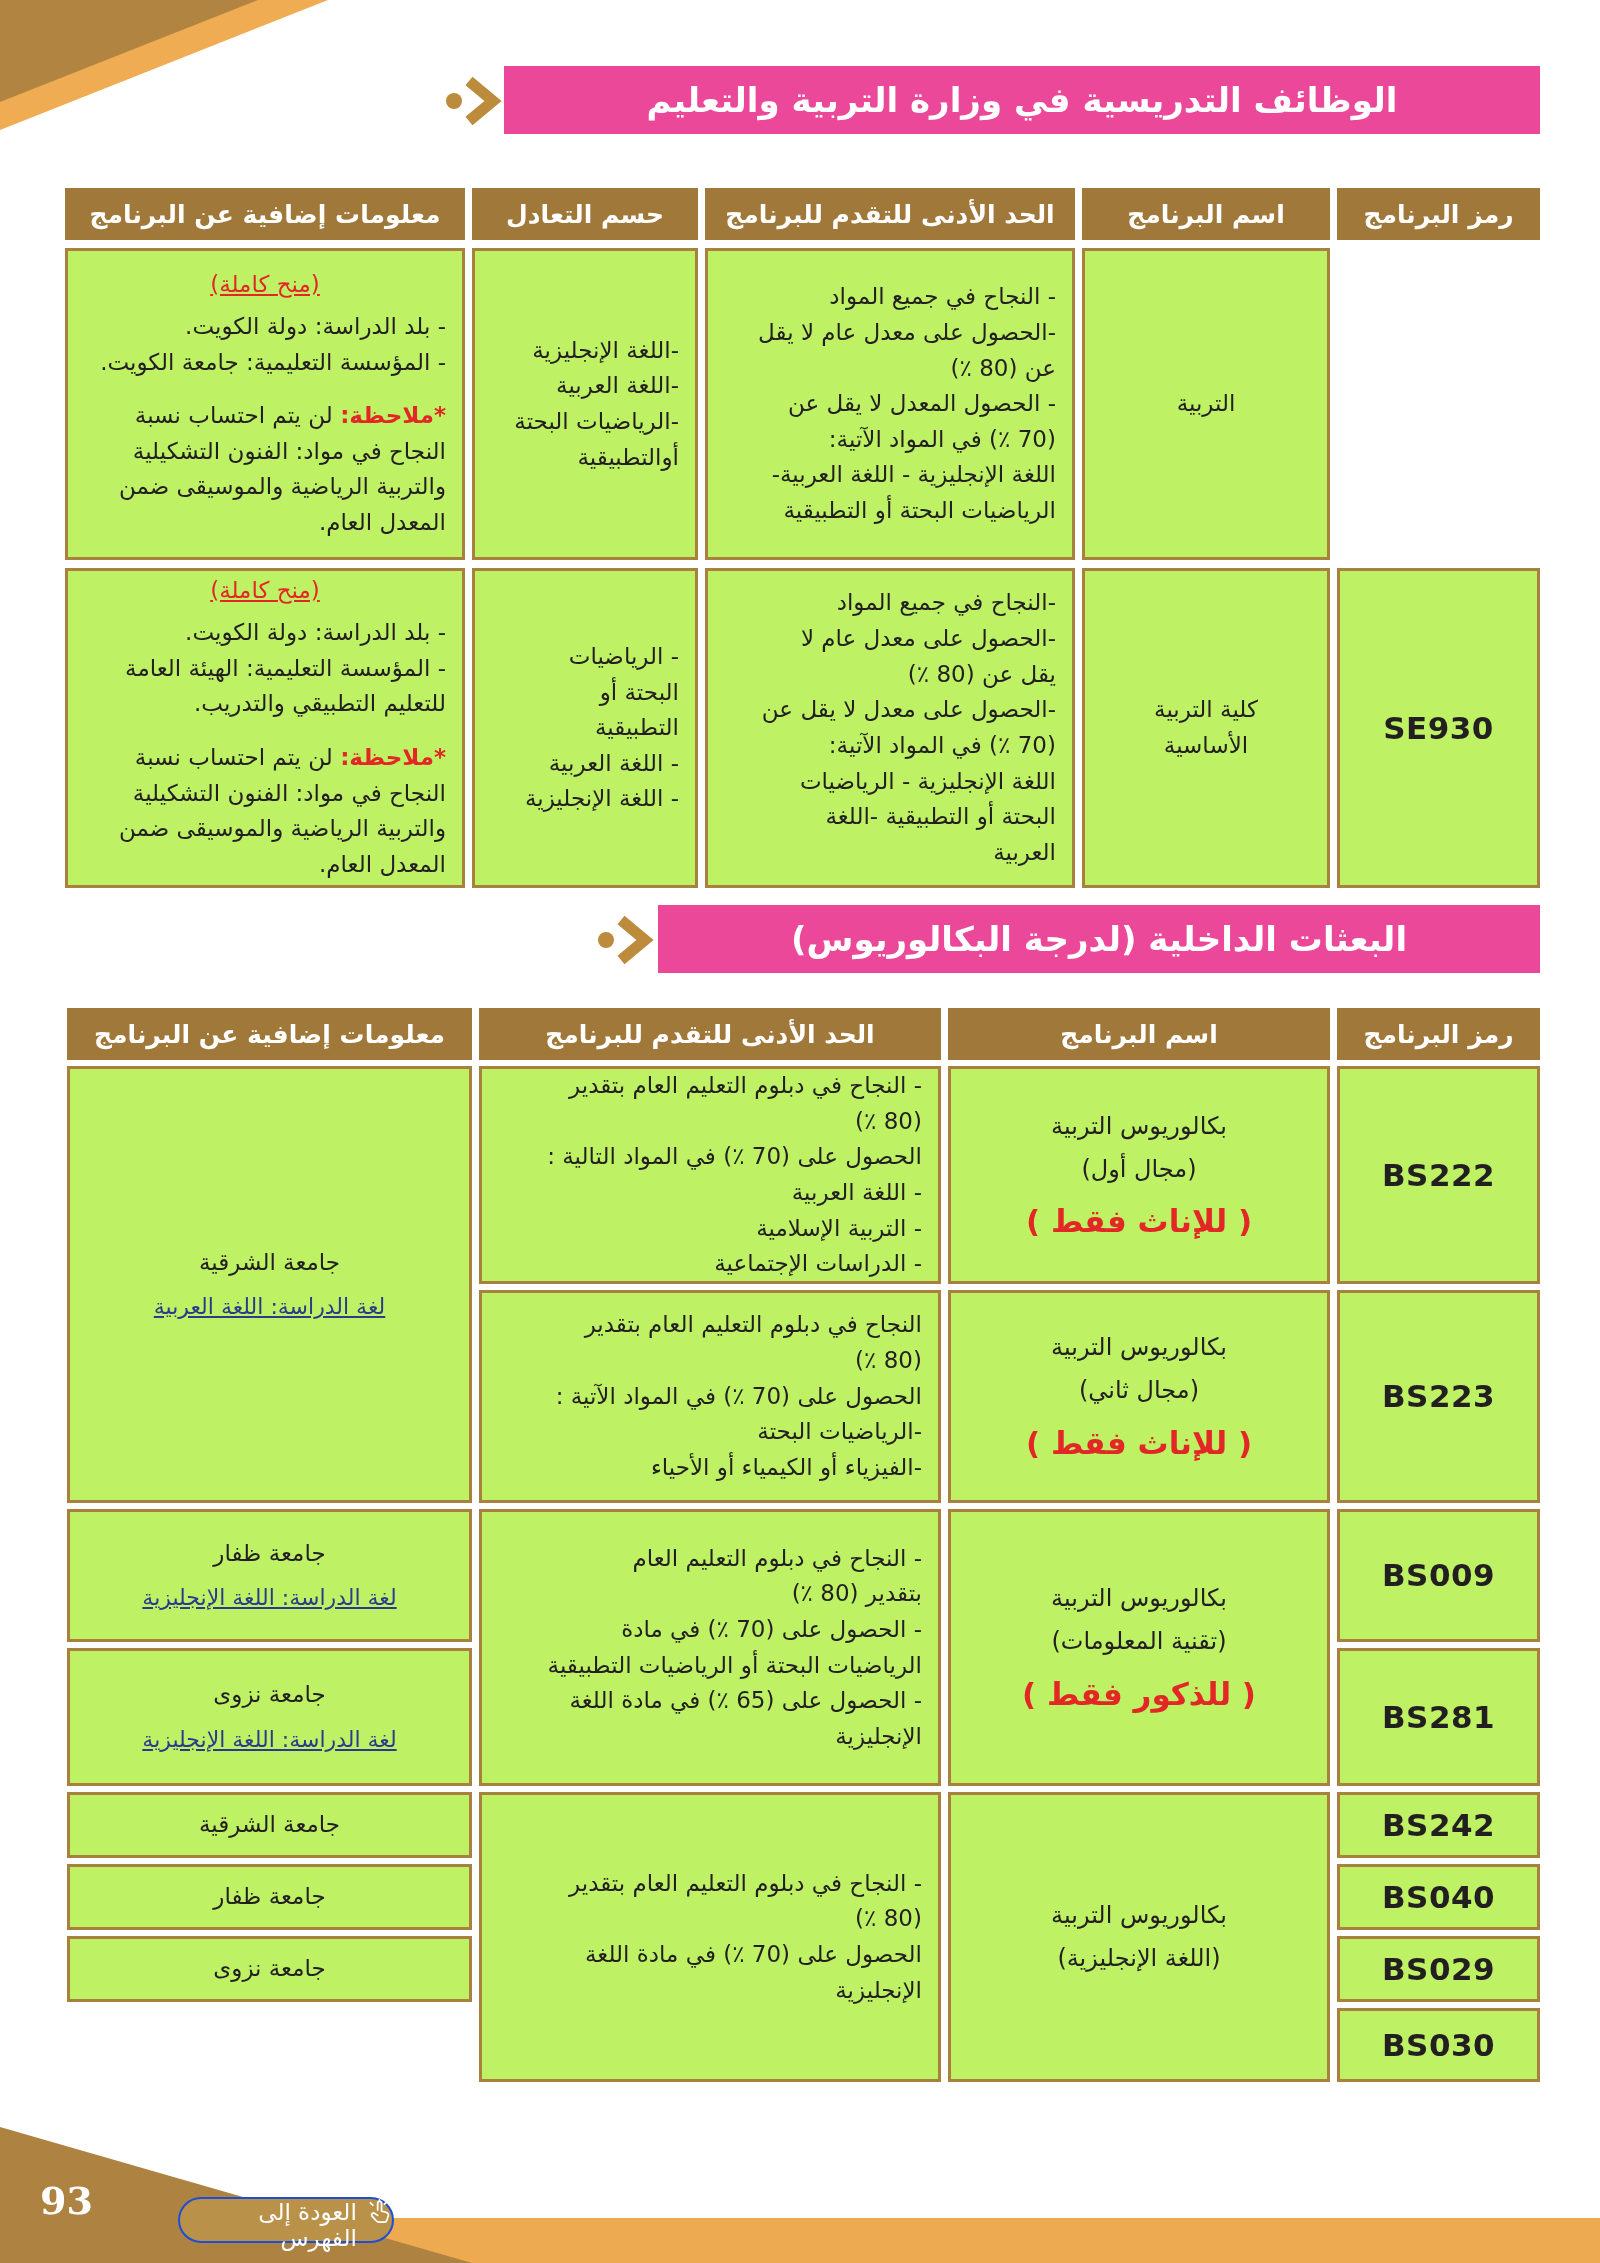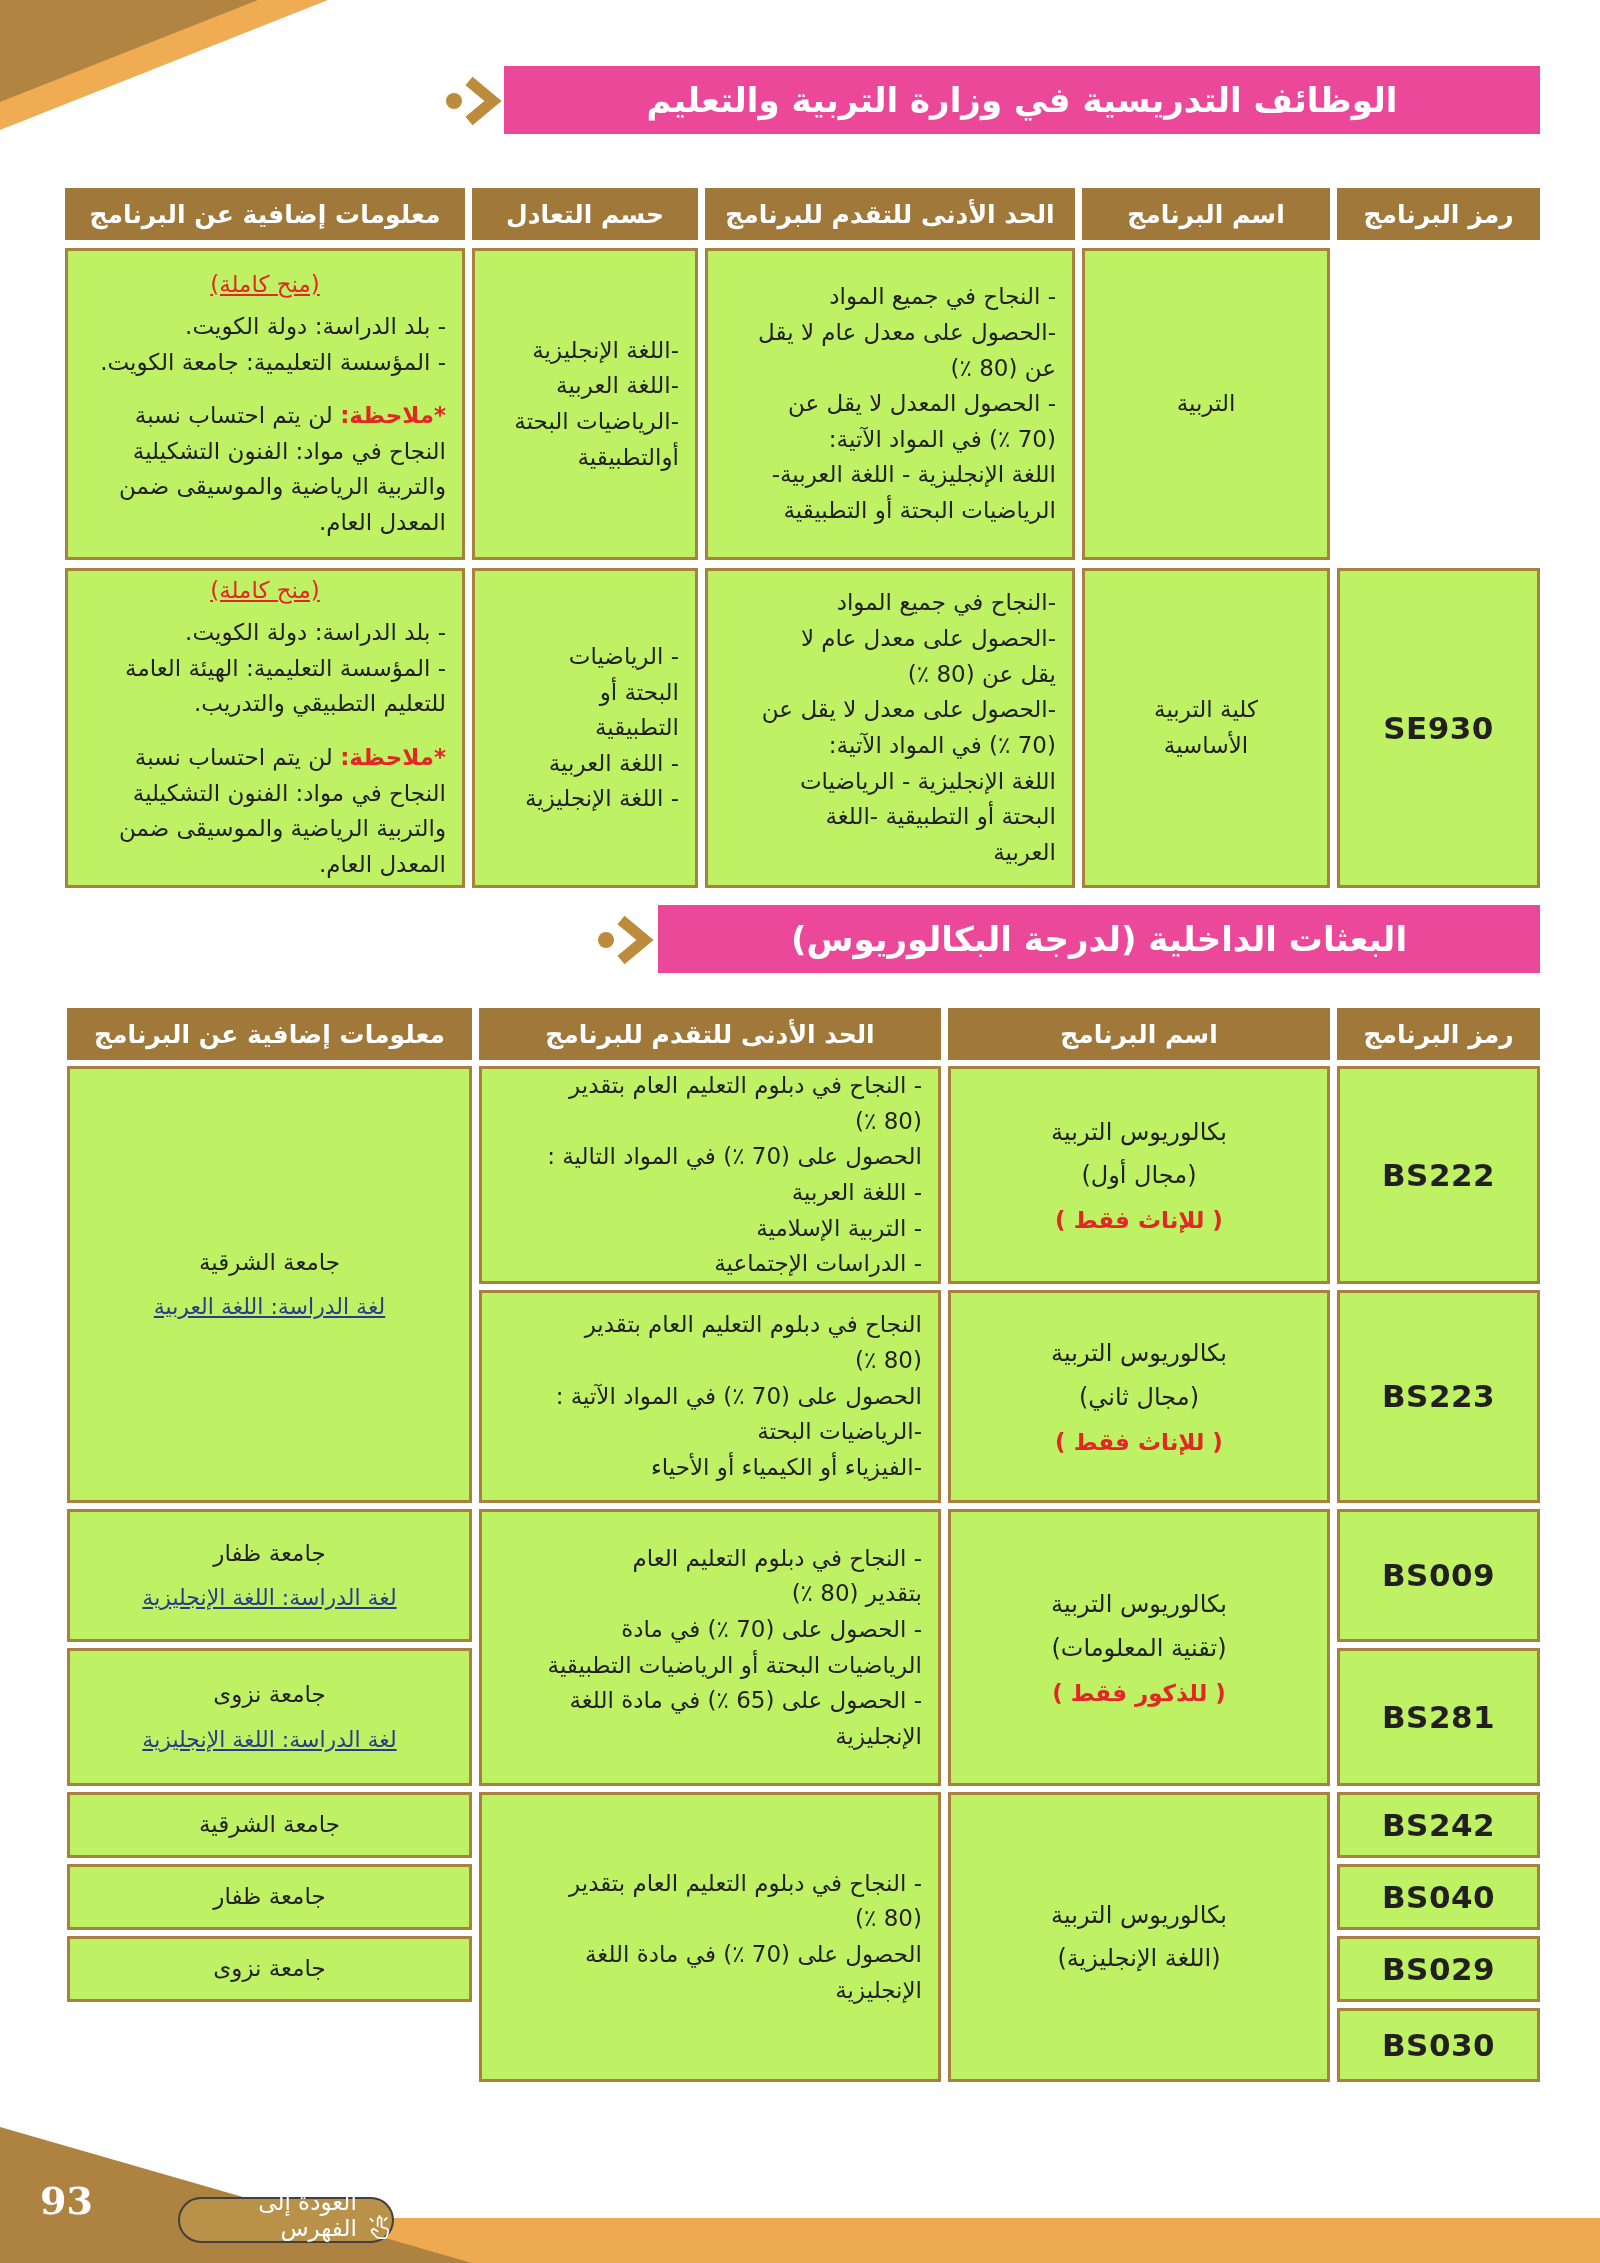--- a/index.html
+++ b/index.html
@@ -11,22 +11,22 @@
   
   .corner-svg { position:absolute; top:0; left:0; }
   .footer-strip { position:absolute; left:0; bottom:0; width:100%; height:45px; background:#EDAA51; }
   .footer-tri { position:absolute; left:0; bottom:0; }
   .page-num {
     position:absolute; left:40px; top:2178px; color:#fff;
     font-family:"DejaVu Serif", serif; font-weight:bold; font-size:38px;
   }
   .back-pill {
     position:absolute; left:178px; top:2197px; width:216px; height:46px;
-    background:#BA9148; border:2px solid #404040; border-radius:24px;
-    display:flex; align-items:flex-end; justify-content:center; gap:10px;
+    background:#BA9148; border:2px solid #1d4ed8; border-radius:24px;
+    display:flex; align-items:flex-start; justify-content:center; gap:10px;
     color:#fff; font-size:23px; cursor:pointer;
   }
   
   .banner {
     position:absolute; right:60px; height:68px; background:#ec4899;
     color:#fff; font-weight:bold; font-size:34px;
     display:flex; align-items:center; justify-content:center;
   }
   .banner1 { top:66px;  width:1036px; }
   .banner2 { top:905px; width:882px;  }
@@ -53,21 +53,21 @@
   }
   .c {
     border:3px solid #A9813F; background:#bef264;
     display:flex; flex-direction:column; align-items:center; justify-content:center;
     text-align:center; font-size:23px; line-height:1.55; padding:10px 16px;
   }
   .c.right { align-items:stretch; text-align:right; }
   .pre { white-space:pre-line; }
   .code { font-size:31px; font-weight:bold; direction:ltr; letter-spacing:.5px; }
   .name-lines { font-size:24px; line-height:1.8; }
-  .restriction { color:#E32726; font-weight:bold; margin-top:6px; font-size:23px; }
+  .restriction { color:#E32726; font-weight:bold; margin-top:6px; font-size:31px; }
   .red { color:#E32726;font-weight:bold; }
   .grant { color:#E32726; text-decoration:underline; text-align:center; margin-bottom:6px; font-size:23px; }
   .note { margin-top:18px; text-align:right; }
   .uni-name { font-size:23px; }
   .uni-lang { color:#2C3A8D; margin-top:10px; font-size:22px;text-decoration:underline; }
 </style>
 </head>
 <body>
 
 <svg class="corner-svg" width="340" height="135">

